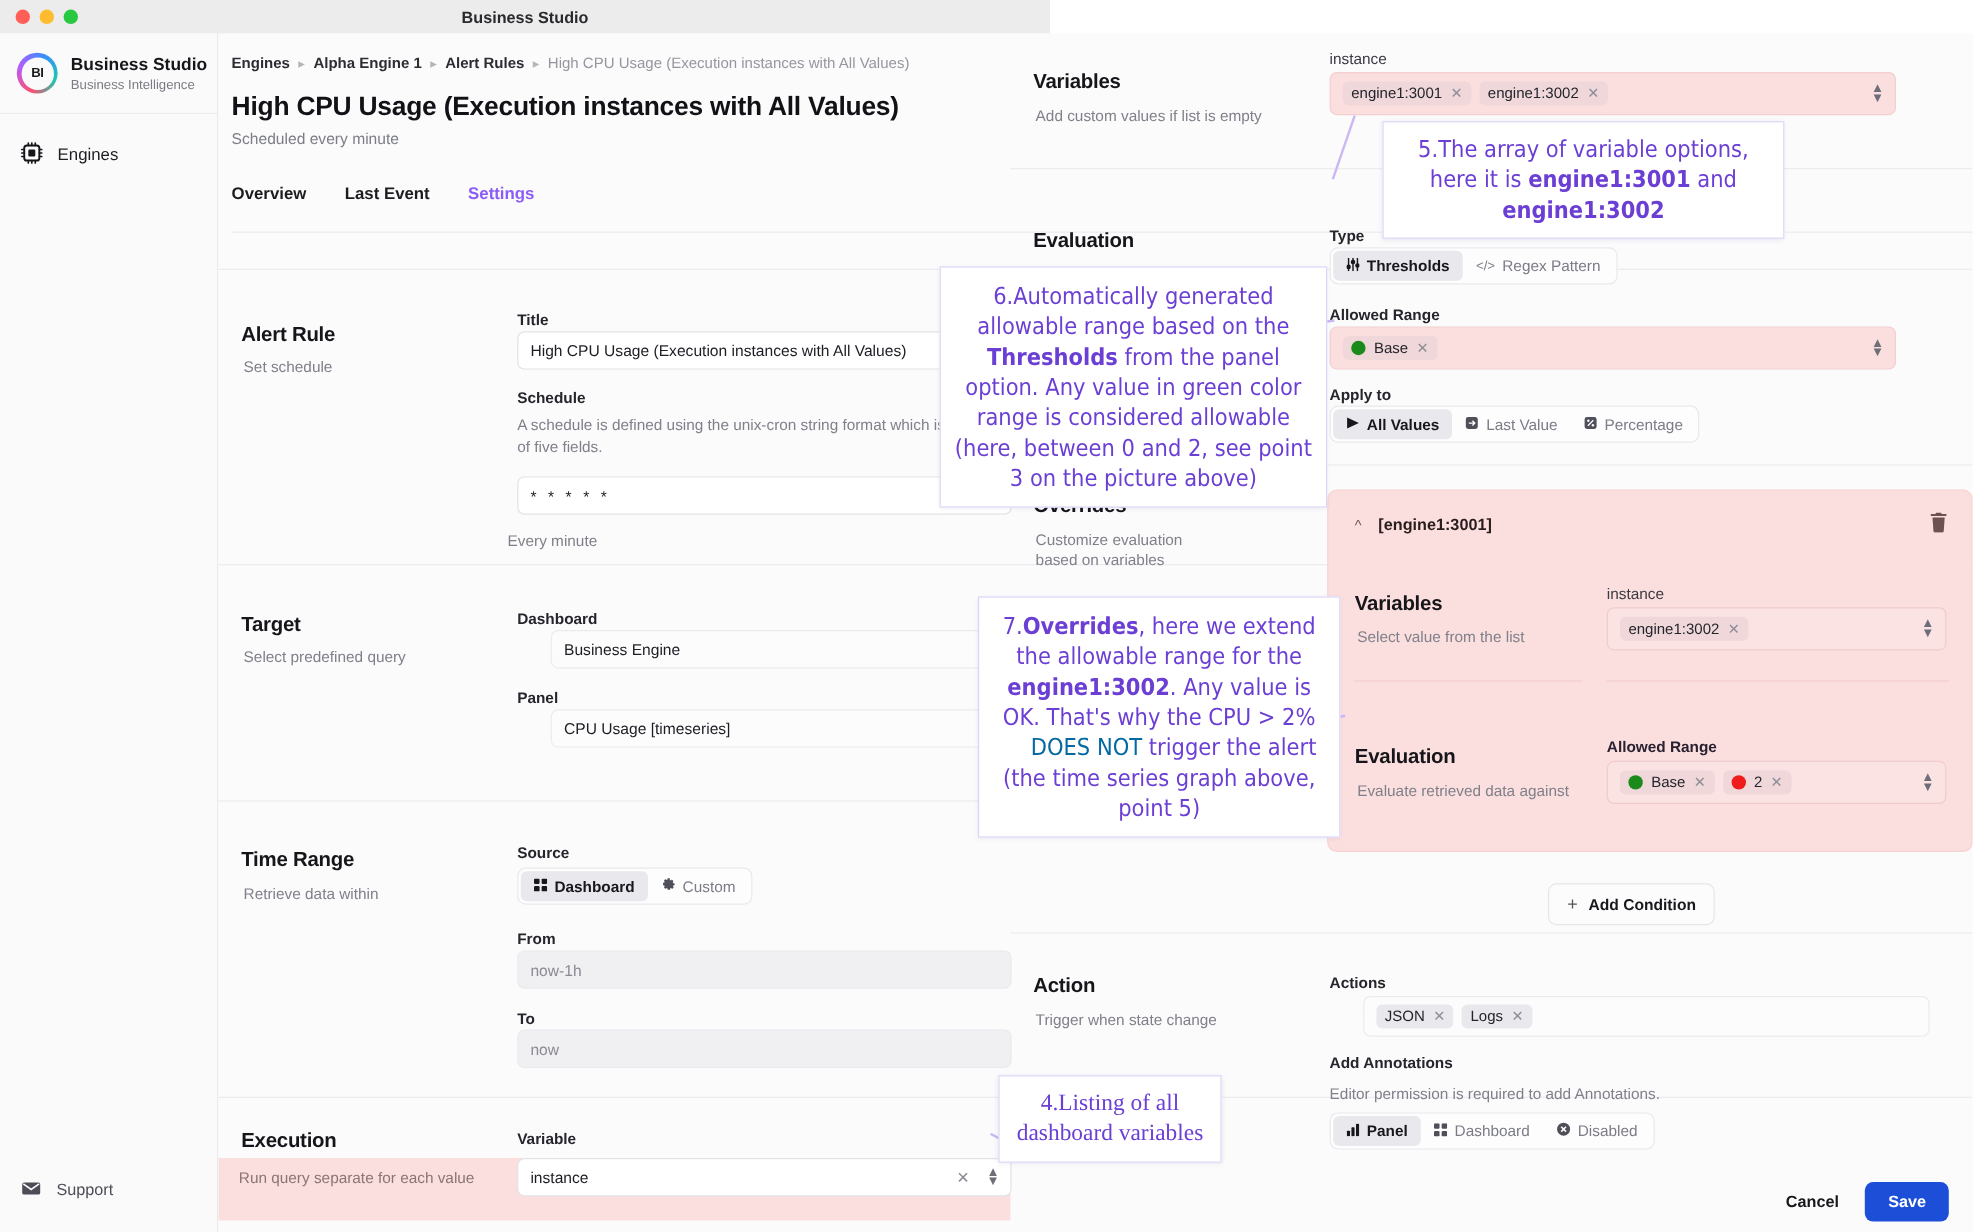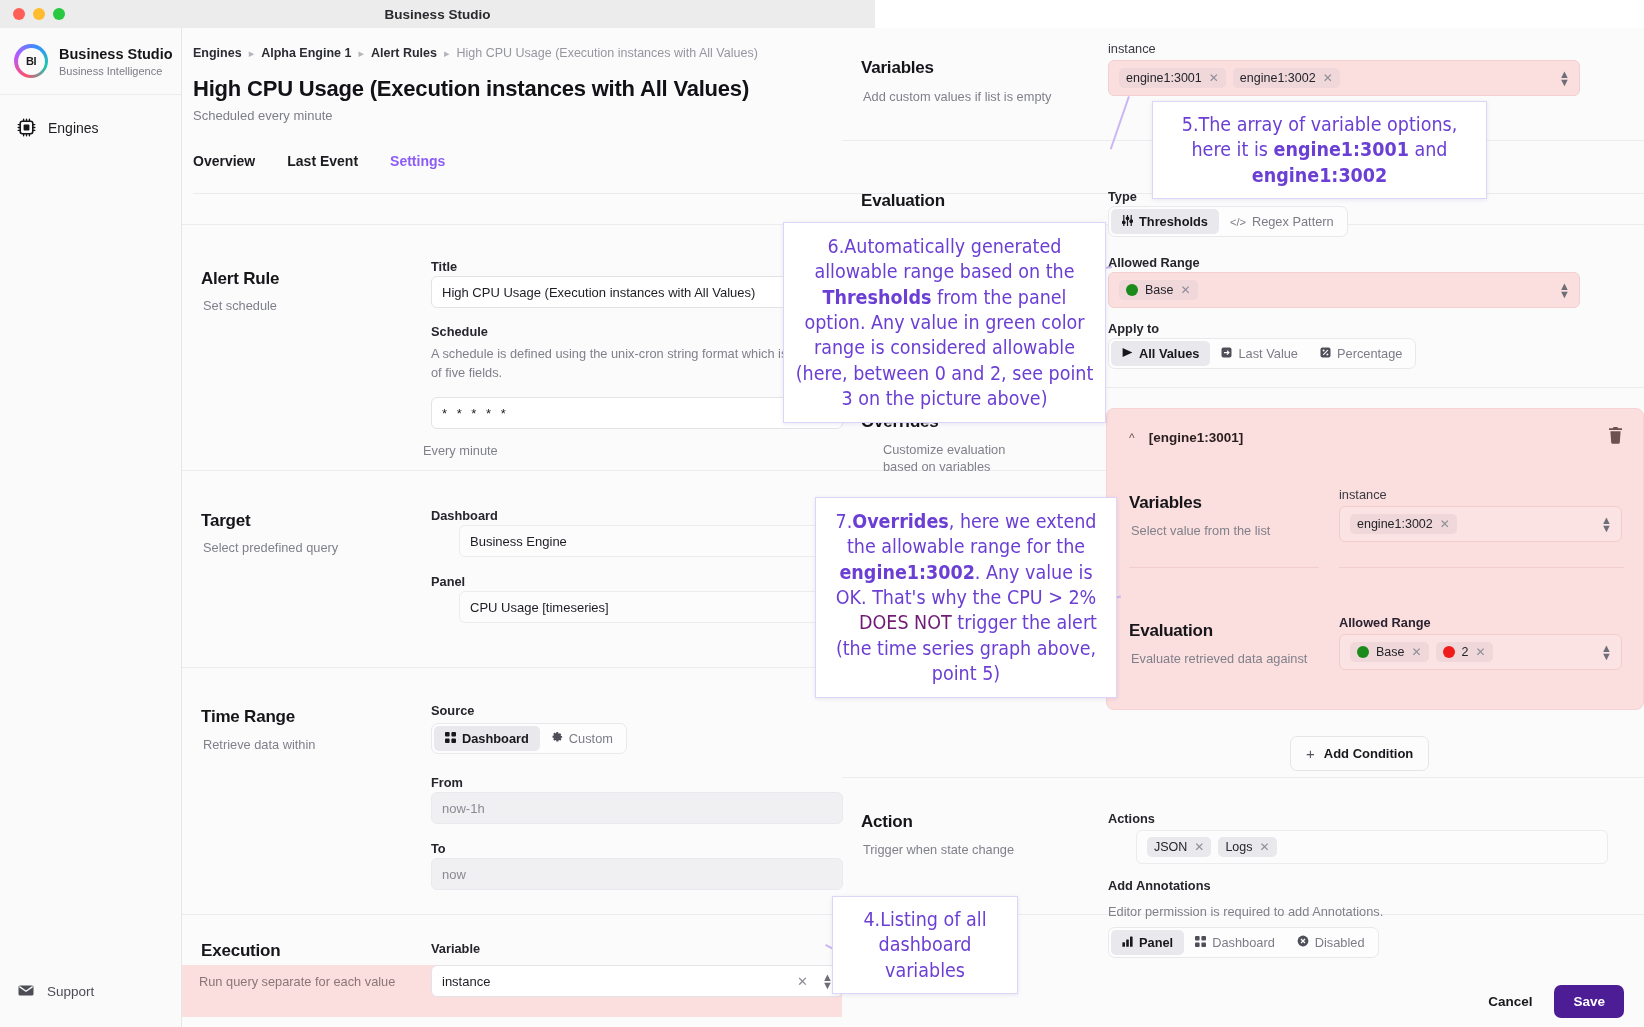--- a/index.html
+++ b/index.html
@@ -106,29 +106,29 @@
   .pink-input { background: #fbdede !important; border-color: #f3cfcf !important; }
 
   
   .callout {
     position: absolute; background: #ffffff; border: 1px solid #ddd5f7;
     box-shadow: 0 1px 4px rgba(60,40,120,.10);
     color: #6b3fd4; font-family: "DejaVu Sans Condensed", "Liberation Sans", sans-serif;
     text-align: center; line-height: 1.3; z-index: 40;
   }
   .callout b { font-weight: bold; }
-  .callout .red { color: #701a75; margin-left: 24px; }
+  .callout .red { color: #0369a1; margin-left: 24px; }
   .leader { position: absolute; background: #cbb8f2; z-index: 39; transform-origin: 0 0; }
 
   
   .footer { position: absolute; right: 0; bottom: 0; width: 1462px; height: 52px;
     display: flex; align-items: center; justify-content: flex-end; gap: 22px;
     padding-right: 20px; z-index: 45; }
   .btn-cancel { font-size: 13.5px; font-weight: bold; color: #17171c; cursor: pointer; }
-  .btn-save { background: #4c1d95; color: #ffffff; font-size: 13.5px; font-weight: bold;
+  .btn-save { background: #1d4ed8; color: #ffffff; font-size: 13.5px; font-weight: bold;
     border-radius: 7px; padding: 9px 19px; cursor: pointer; }
   .chevron-up { font-size: 12px; color: #6f5a5a; }
 </style>
 </head>
 <body>
 
 <div class="root">
 
   <div class="titlebar">
     <div class="traffic">
@@ -361,21 +361,21 @@
                   <circle cx="7.4" cy="7.4" r="1" fill="#fff"></circle>
                 </svg>
             </span>
             <span>Percentage</span>
           </div>
         </div>
       </div>
 
       <div class="row" style="left:660px; top:359px; width:802px; height:390px;">
         <div class="sec-label" style="left:19px; top:24px;">Overrides</div>
-        <div class="sec-desc" style="left:21px; top:53px; max-width:155px;margin-left:20px;">Customize evaluation based on variables</div>
+        <div class="sec-desc" style="left:21px; top:53px; max-width:155px;">Customize evaluation based on variables</div>
 
         <div class="pink-panel" style="position:absolute; left:264px; top:20px; width:538px; height:302px;">
           <div style="position:absolute; left:22px; top:21px; display:flex; align-items:center; gap:14px;">
             <span class="chevron-up">^</span>
             <span style="font-size:13.5px; font-weight:bold; color:#2a1d1d;">[engine1:3001]</span>
           </div>
           <span style="position:absolute; right:20px; top:18px;">
             <svg width="15" height="17" viewBox="0 0 15 17" fill="#6d5151">
                 <path d="M5.6 0h3.8l.8 1.3H14v1.6H1V1.3h3.8z"></path>
                 <path d="M2.4 4.3h10.2l-.8 11.1a1.4 1.4 0 01-1.4 1.3H4.6a1.4 1.4 0 01-1.4-1.3z"></path>
@@ -497,17 +497,17 @@
   <div class="callout" style="left:783px; top:222px; width:323px; padding:11px 9px; font-size:19.5px;">
     <span>6.Automatically generated allowable range based on the <b>Thresholds</b> from the panel option. Any value in green color range is considered allowable (here, between 0 and 2, see point 3 on the picture above)</span>
   </div>
 
   <div class="leader" style="left:1109px; top:598px; width:12px; height:1.6px; transform: rotate(-12deg);"></div>
   <div class="callout" style="left:815px; top:497px; width:302px; padding:11px 8px; font-size:19.5px;">
     <span>7.<b>Overrides</b>, here we extend the allowable range for the <b>engine1:3002</b>. Any value is OK. That's why the CPU &gt; 2% <span class="red">DOES NOT</span> trigger the alert (the time series graph above, point 5)</span>
   </div>
 
   <div class="leader" style="left:826px; top:944px; width:14px; height:1.6px; transform: rotate(28deg);"></div>
-  <div class="callout" style="left:832px; top:896px; width:186px; padding:10px 8px; font-size:19.5px;">
+  <div class="callout" style="left:832px; top:896px; width:186px; padding:10px 8px; font-size:19.5px;font-family:Liberation Serif, serif;">
     <span>4.Listing of all dashboard variables</span>
   </div>
 
 </div>
 
 </body></html>

